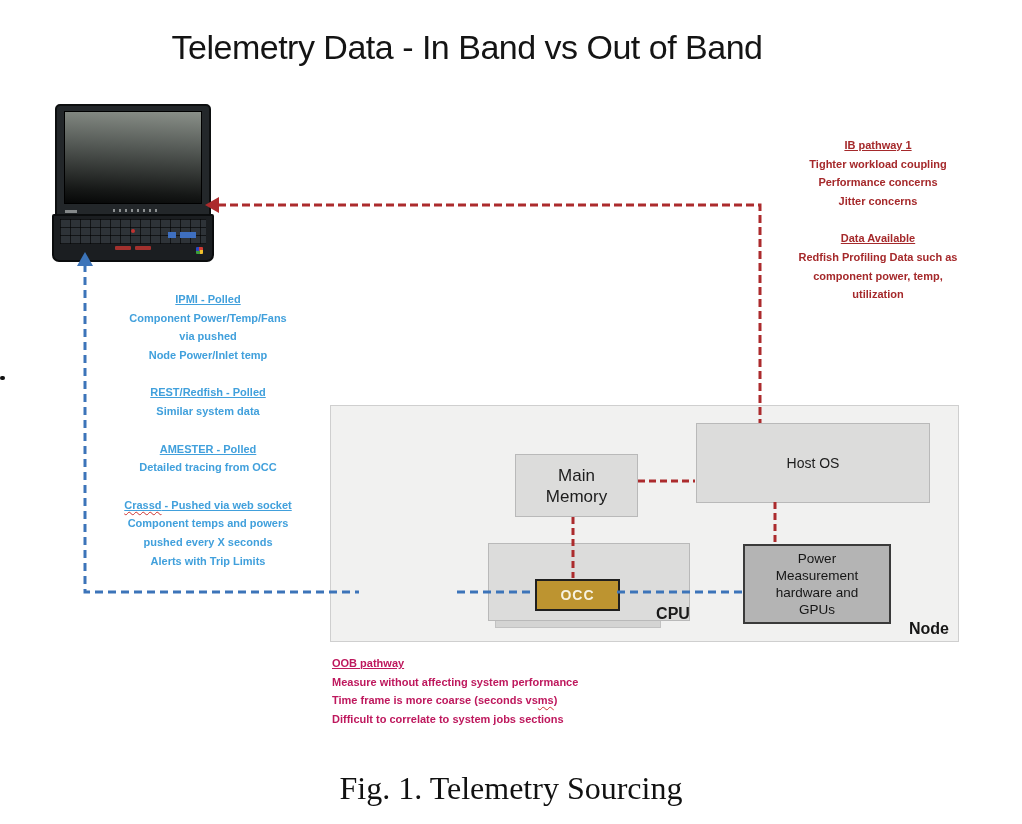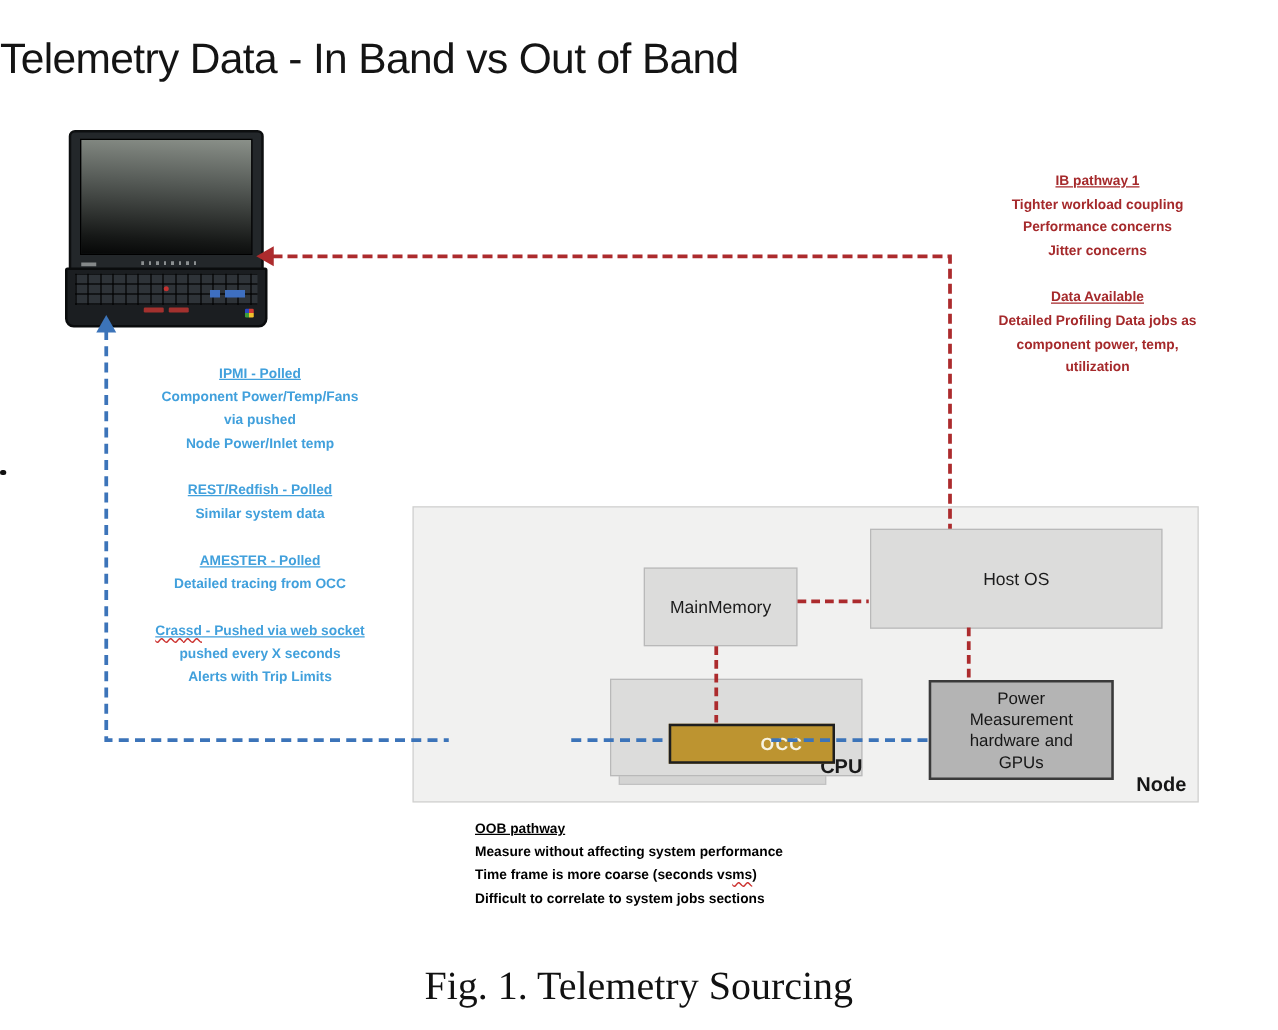--- a/index.html
+++ b/index.html
@@ -1,52 +1,52 @@
 <!DOCTYPE html>
 <html><head>
 <meta charset="utf-8">
 <style>
   html,body{margin:0;padding:0;background:#ffffff;}
   #page{position:relative;width:1022px;height:824px;background:#ffffff;overflow:hidden;
         font-family:"Liberation Sans", sans-serif;}
 
   
-  #title{position:absolute;left:0;top:28px;width:934px;
+  #title{position:absolute;left:0;top:28px;width:934px;text-align:center;
          font-size:34px;font-weight:500;color:#141414;letter-spacing:-0.5px;}
   #caption{position:absolute;left:0;top:770px;width:1022px;text-align:center;
            font-family:"Liberation Serif", serif;font-size:32px;color:#111;}
 
   
   .box{position:absolute;display:flex;align-items:center;justify-content:center;
        color:#1c1c1c;text-align:center;}
   #node-box{left:330px;top:405px;width:627px;height:235px;background:#f1f1f0;
             border:1.5px solid #cfcfcf;}
   #node-label{position:absolute;right:9px;bottom:3px;font-weight:bold;font-size:16px;color:#161616;}
   .gray-box{background:#dcdcdb;border:1px solid #b9b9b9;}
   #bmc-box{left:360px;top:567px;width:96px;height:54px;font-size:17px;}
   #cpu-box-back{left:495px;top:550px;width:164px;height:76px;background:#d4d4d3;border:1px solid #c2c2c2;}
   #cpu-box{left:488px;top:543px;width:164px;height:76px;padding-left:36px;}
   #cpu-label{position:absolute;right:-4px;bottom:-3px;font-weight:bold;font-size:16px;color:#1a1a1a;
              left:auto;top:auto;width:40px;}
   #occ-box{left:535px;top:579px;width:81px;height:28px;background:#bd9430;border:2px solid #1f1f1f;
-           color:#f7f3e2;font-weight:bold;font-size:14px;letter-spacing:1px;padding-left:48px;}
-  #mm-box{left:515px;top:454px;width:121px;height:61px;font-size:14px;line-height:21px;flex-direction:row;}
+           color:#f7f3e2;font-weight:bold;font-size:14px;letter-spacing:1px;}
+  #mm-box{left:515px;top:454px;width:121px;height:61px;font-size:17px;line-height:21px;flex-direction:column;}
   #hostos-box{left:696px;top:423px;width:232px;height:78px;font-size:14px;}
   #power-box{left:743px;top:544px;width:144px;height:76px;background:#b4b4b4;border:2px solid #3a3a3a;
              font-size:13.5px;line-height:17px;flex-direction:column;color:#161616;}
 
   
   .ann{position:absolute;font-weight:bold;font-size:11px;line-height:18.6px;}
   .ann .group{margin-bottom:19px;}
   .ann-line{display:flex;justify-content:center;white-space:nowrap;}
   .left-align .ann-line{justify-content:flex-start;}
   .hd{text-decoration:underline;}
   #ib-ann{left:742px;top:136px;width:272px;color:#a5292b;}
   #oob-ann{left:86px;top:290px;width:244px;color:#41a0dc;}
-  #oob-bottom{left:332px;top:654px;width:440px;color:#000000;margin-left:48px;}
+  #oob-bottom{left:332px;top:654px;width:440px;color:#be185d;}
   .wavy{text-decoration-line:underline;text-decoration-style:wavy;
         text-decoration-color:#cc3230;text-decoration-thickness:1px;text-underline-offset:2px;}
 
   
   #wires{position:absolute;left:0;top:0;pointer-events:none;}
 
   
   #laptop{position:absolute;left:52px;top:102px;width:162px;height:160px;}
   #laptop-lid{position:absolute;left:3px;top:2px;width:152px;height:110px;background:#23272a;
               border:2px solid #0d0f10;border-radius:5px 5px 1px 1px;}
@@ -144,21 +144,21 @@
           <span class="hd">IB pathway 1</span>
         </div>
       <div class="ann-line">Tighter workload coupling</div>
       <div class="ann-line">Performance concerns</div>
       <div class="ann-line">Jitter concerns</div>
     </div>
     <div class="group">
       <div class="ann-line">
           <span class="hd">Data Available</span>
         </div>
-      <div class="ann-line">Detailed Profiling Data jobs as</div>
+      <div class="ann-line">Redfish Profiling Data such as</div>
       <div class="ann-line">component power, temp,</div>
       <div class="ann-line">utilization</div>
     </div>
   </div>
 
   <div id="oob-ann" class="ann">
     <div class="group">
       <div class="ann-line">
           <span class="hd">IPMI - Polled</span>
         </div>
@@ -175,20 +175,21 @@
     <div class="group">
       <div class="ann-line">
           <span class="hd">AMESTER - Polled</span>
         </div>
       <div class="ann-line">Detailed tracing from OCC</div>
     </div>
     <div class="group">
       <div class="ann-line">
           <span class="hd"><span class="wavy">Crassd</span><span> - Pushed via web socket</span></span>
         </div>
+      <div class="ann-line">Component temps and powers</div>
       <div class="ann-line">pushed every X seconds</div>
       <div class="ann-line">Alerts with Trip Limits</div>
     </div>
   </div>
 
   <div id="oob-bottom" class="ann left-align">
     <div class="ann-line">
         <span class="hd">OOB pathway</span>
       </div>
     <div class="ann-line">Measure without affecting system performance</div>

